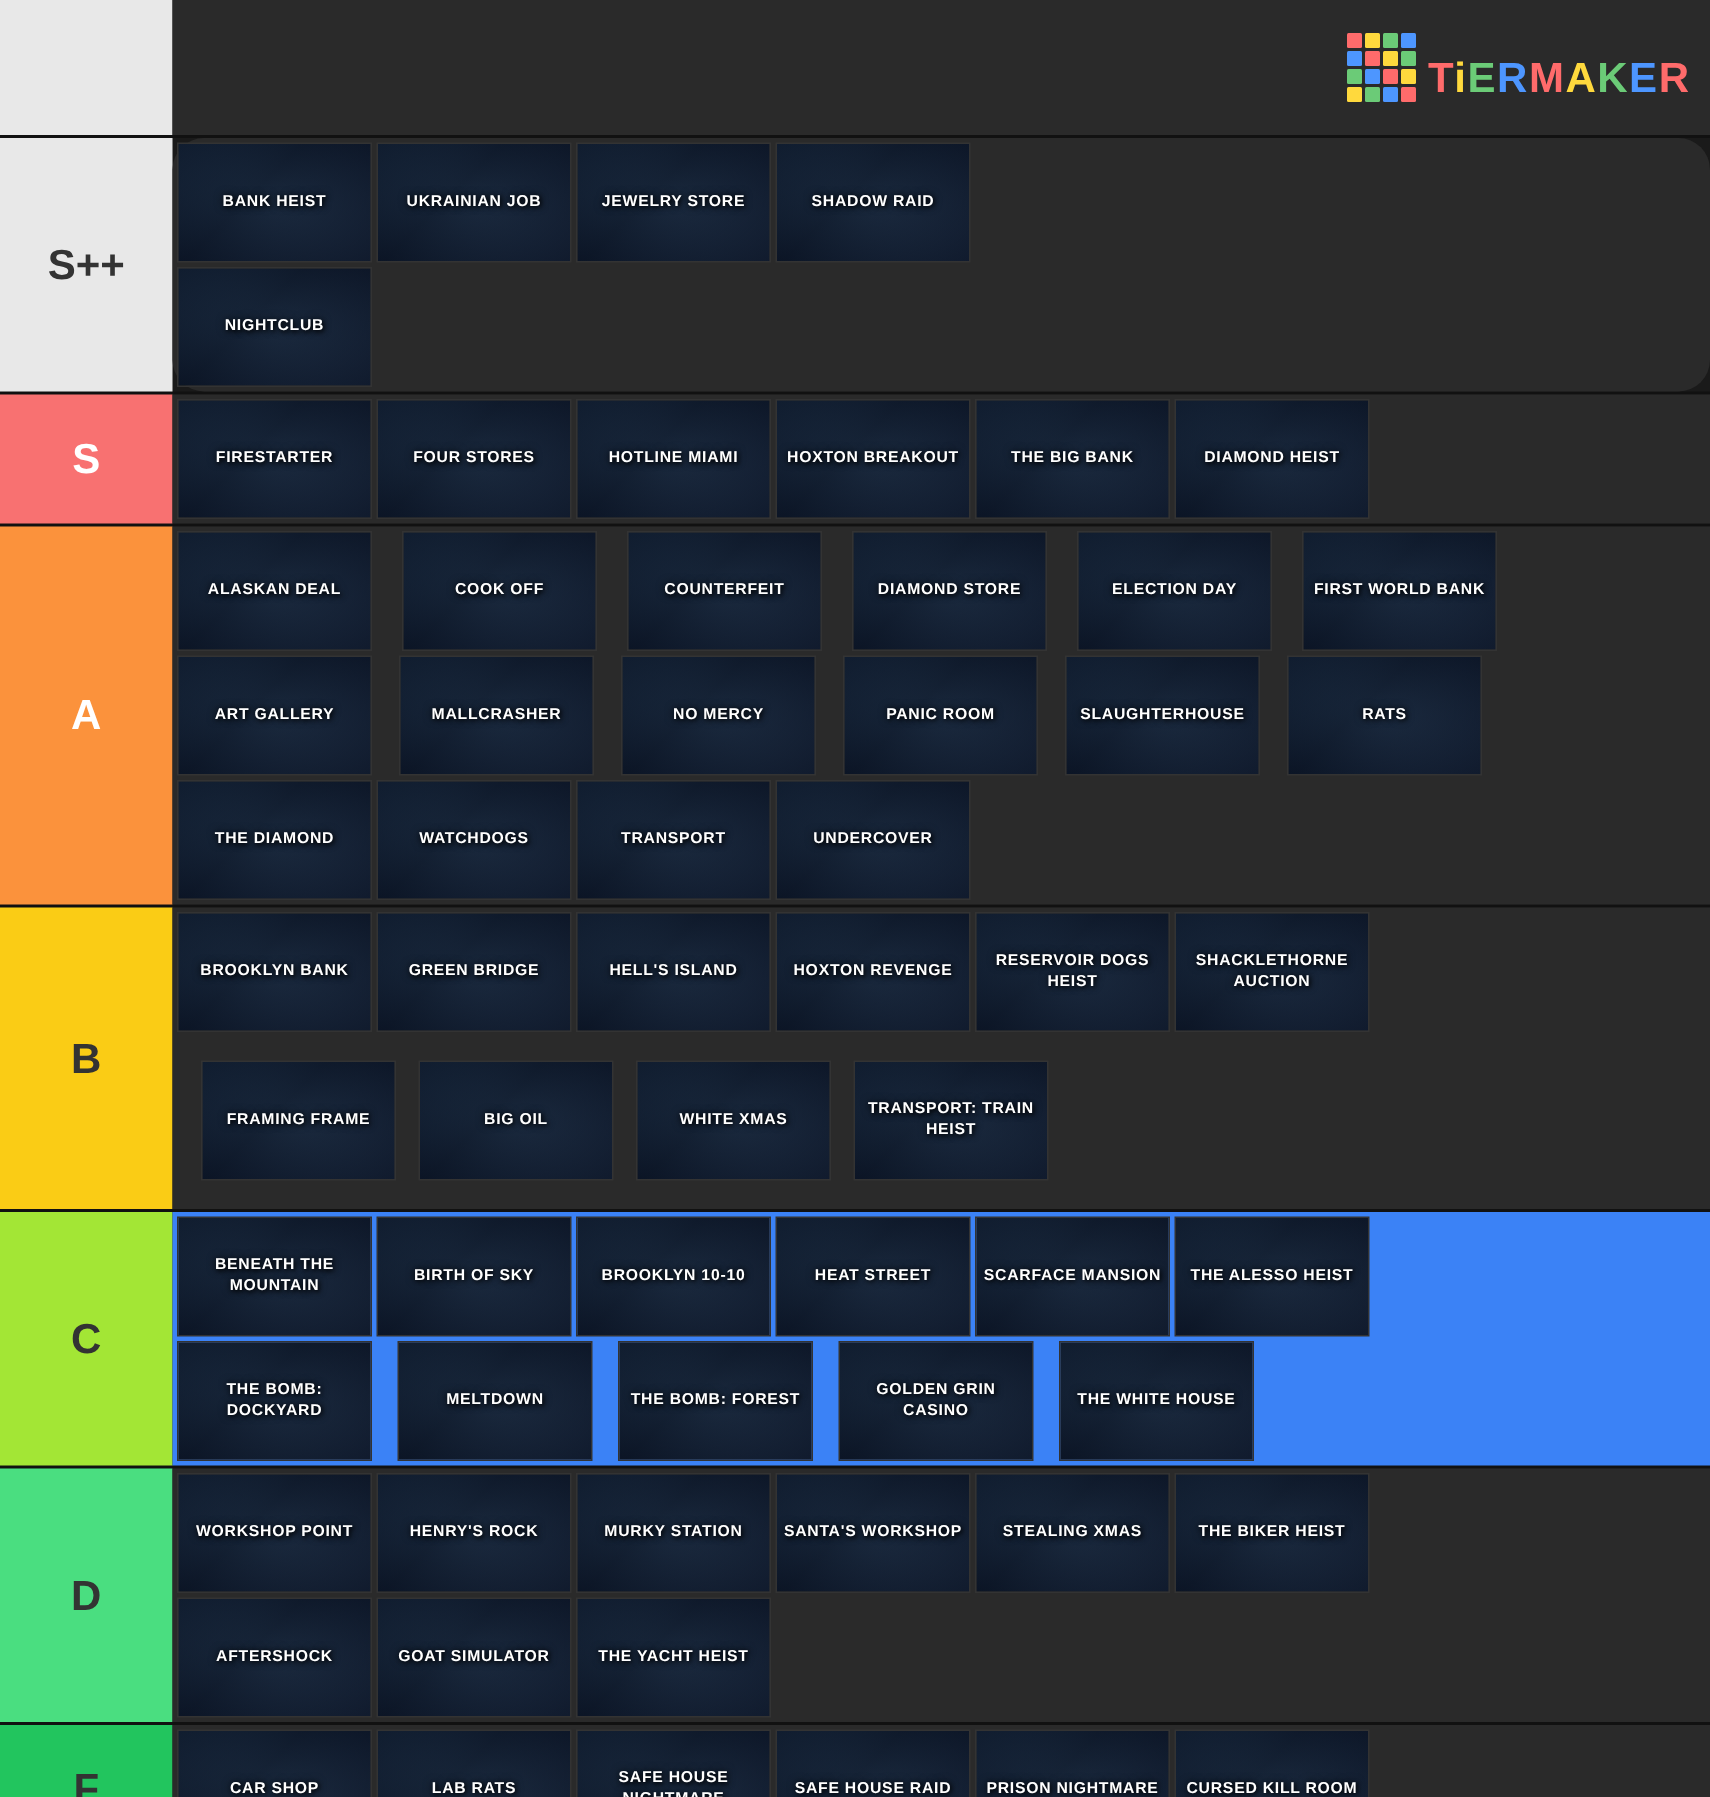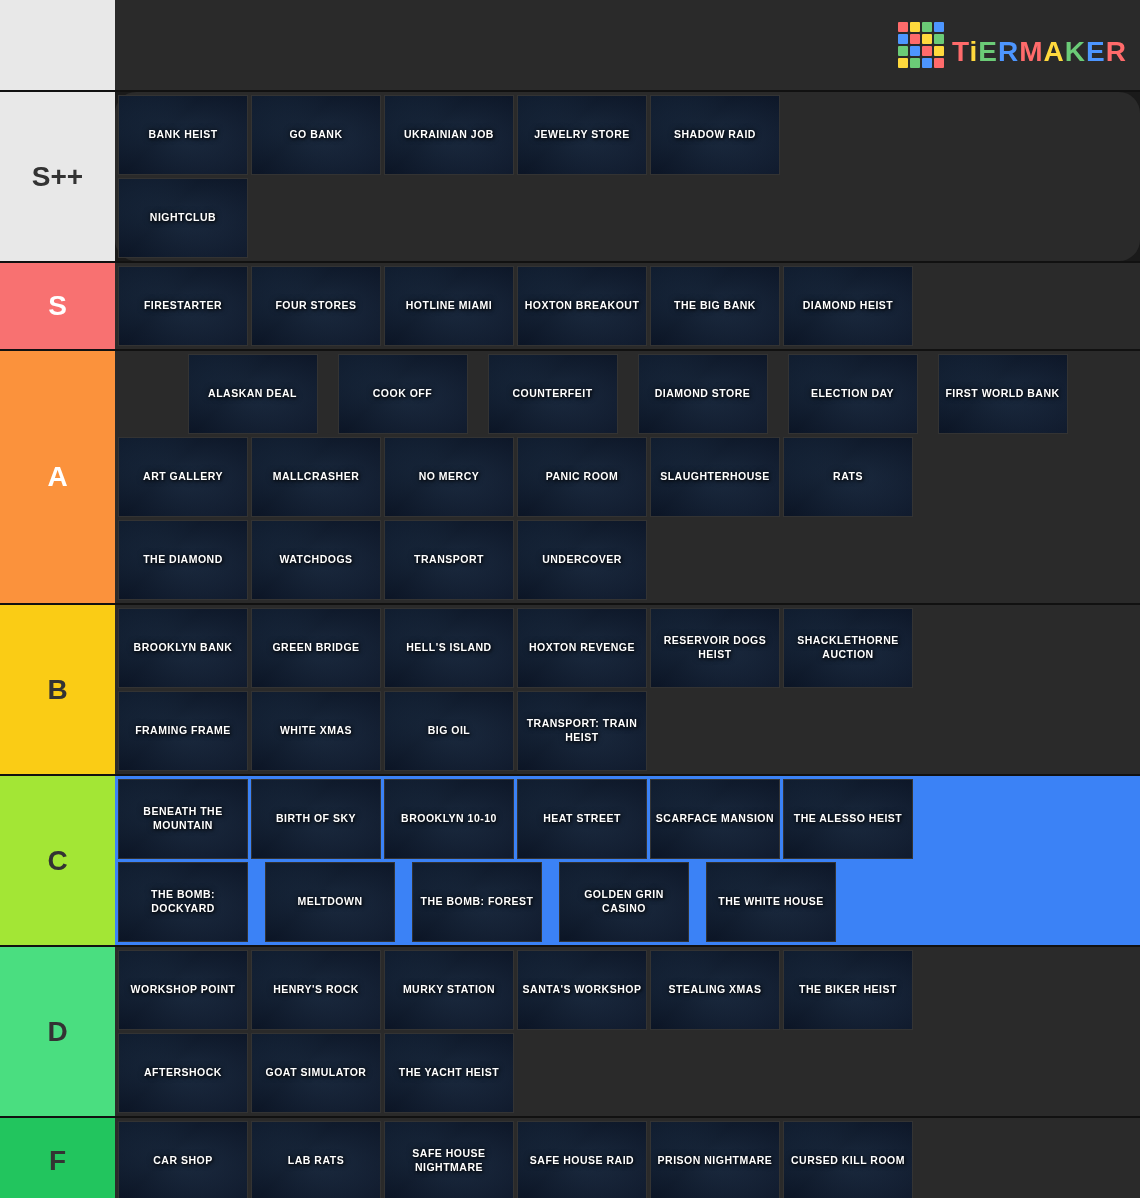--- a/index.html
+++ b/index.html
@@ -74,23 +74,20 @@
       </div>
     </div>
     <div style="display: flex; border-bottom: 2px solid rgb(17, 17, 17);">
       <div style="width: 115px; min-width: 115px; display: flex; align-items: center; justify-content: center; font-size: 28px; font-weight: 900; background: rgb(232, 232, 232); color: rgb(51, 51, 51); font-family: &quot;Arial Black&quot;, Arial, sans-serif; flex-shrink: 0;">S++</div>
       <div style="flex: 1 1 0%; background: rgb(42, 42, 42); display: flex; flex-direction: column; border-radius: 21px;">
         <div style="display: flex; gap: 3px; padding: 3px 3px 0px;">
           <div class="heist-card">
             <span>BANK HEIST</span>
           </div>
           <div class="heist-card">
-            <span>GO BANK</span>
-          </div>
-          <div class="heist-card">
             <span>UKRAINIAN JOB</span>
           </div>
           <div class="heist-card">
             <span>JEWELRY STORE</span>
           </div>
           <div class="heist-card">
             <span>SHADOW RAID</span>
           </div>
         </div>
         <div style="display: flex; gap: 3px; padding: 3px;">
@@ -121,41 +118,41 @@
           </div>
           <div class="heist-card">
             <span>DIAMOND HEIST</span>
           </div>
         </div>
       </div>
     </div>
     <div style="display: flex; border-bottom: 2px solid rgb(17, 17, 17);">
       <div style="width: 115px; min-width: 115px; display: flex; align-items: center; justify-content: center; font-size: 28px; font-weight: 900; background: rgb(251, 146, 60); color: rgb(255, 255, 255); font-family: &quot;Arial Black&quot;, Arial, sans-serif; flex-shrink: 0;">A</div>
       <div style="flex: 1 1 0%; background: rgb(42, 42, 42); display: flex; flex-direction: column;">
-        <div style="display: flex; gap: 20px; padding: 3px 3px 0px; justify-content: center;">
+        <div style="display: flex; gap: 20px; padding: 3px 3px 0px;">
           <div class="heist-card">
             <span>ALASKAN DEAL</span>
           </div>
           <div class="heist-card">
             <span>COOK OFF</span>
           </div>
           <div class="heist-card">
             <span>COUNTERFEIT</span>
           </div>
           <div class="heist-card">
             <span>DIAMOND STORE</span>
           </div>
           <div class="heist-card">
             <span>ELECTION DAY</span>
           </div>
           <div class="heist-card">
             <span>FIRST WORLD BANK</span>
           </div>
         </div>
-        <div style="display: flex; gap: 3px; padding: 3px 3px 0px; align-items: flex-end;">
+        <div style="display: flex; gap: 18px; padding: 3px 3px 0px; align-items: flex-end;">
           <div class="heist-card">
             <span>ART GALLERY</span>
           </div>
           <div class="heist-card">
             <span>MALLCRASHER</span>
           </div>
           <div class="heist-card">
             <span>NO MERCY</span>
           </div>
           <div class="heist-card">
@@ -200,29 +197,29 @@
           <div class="heist-card">
             <span>HOXTON REVENGE</span>
           </div>
           <div class="heist-card">
             <span>RESERVOIR DOGS HEIST</span>
           </div>
           <div class="heist-card">
             <span>SHACKLETHORNE AUCTION</span>
           </div>
         </div>
-        <div style="display: flex; gap: 3px; padding: 3px;">
+        <div style="display: flex; gap: 15px; padding: 19px;">
           <div class="heist-card">
             <span>FRAMING FRAME</span>
           </div>
           <div class="heist-card">
+            <span>BIG OIL</span>
+          </div>
+          <div class="heist-card">
             <span>WHITE XMAS</span>
-          </div>
-          <div class="heist-card">
-            <span>BIG OIL</span>
           </div>
           <div class="heist-card">
             <span>TRANSPORT: TRAIN HEIST</span>
           </div>
         </div>
       </div>
     </div>
     <div style="display: flex; border-bottom: 2px solid rgb(17, 17, 17);">
       <div style="width: 115px; min-width: 115px; display: flex; align-items: center; justify-content: center; font-size: 28px; font-weight: 900; background: rgb(163, 230, 53); color: rgb(51, 51, 51); font-family: &quot;Arial Black&quot;, Arial, sans-serif; flex-shrink: 0;">C</div>
       <div style="flex: 1 1 0%; background: #3b82f6; display: flex; flex-direction: column;">

